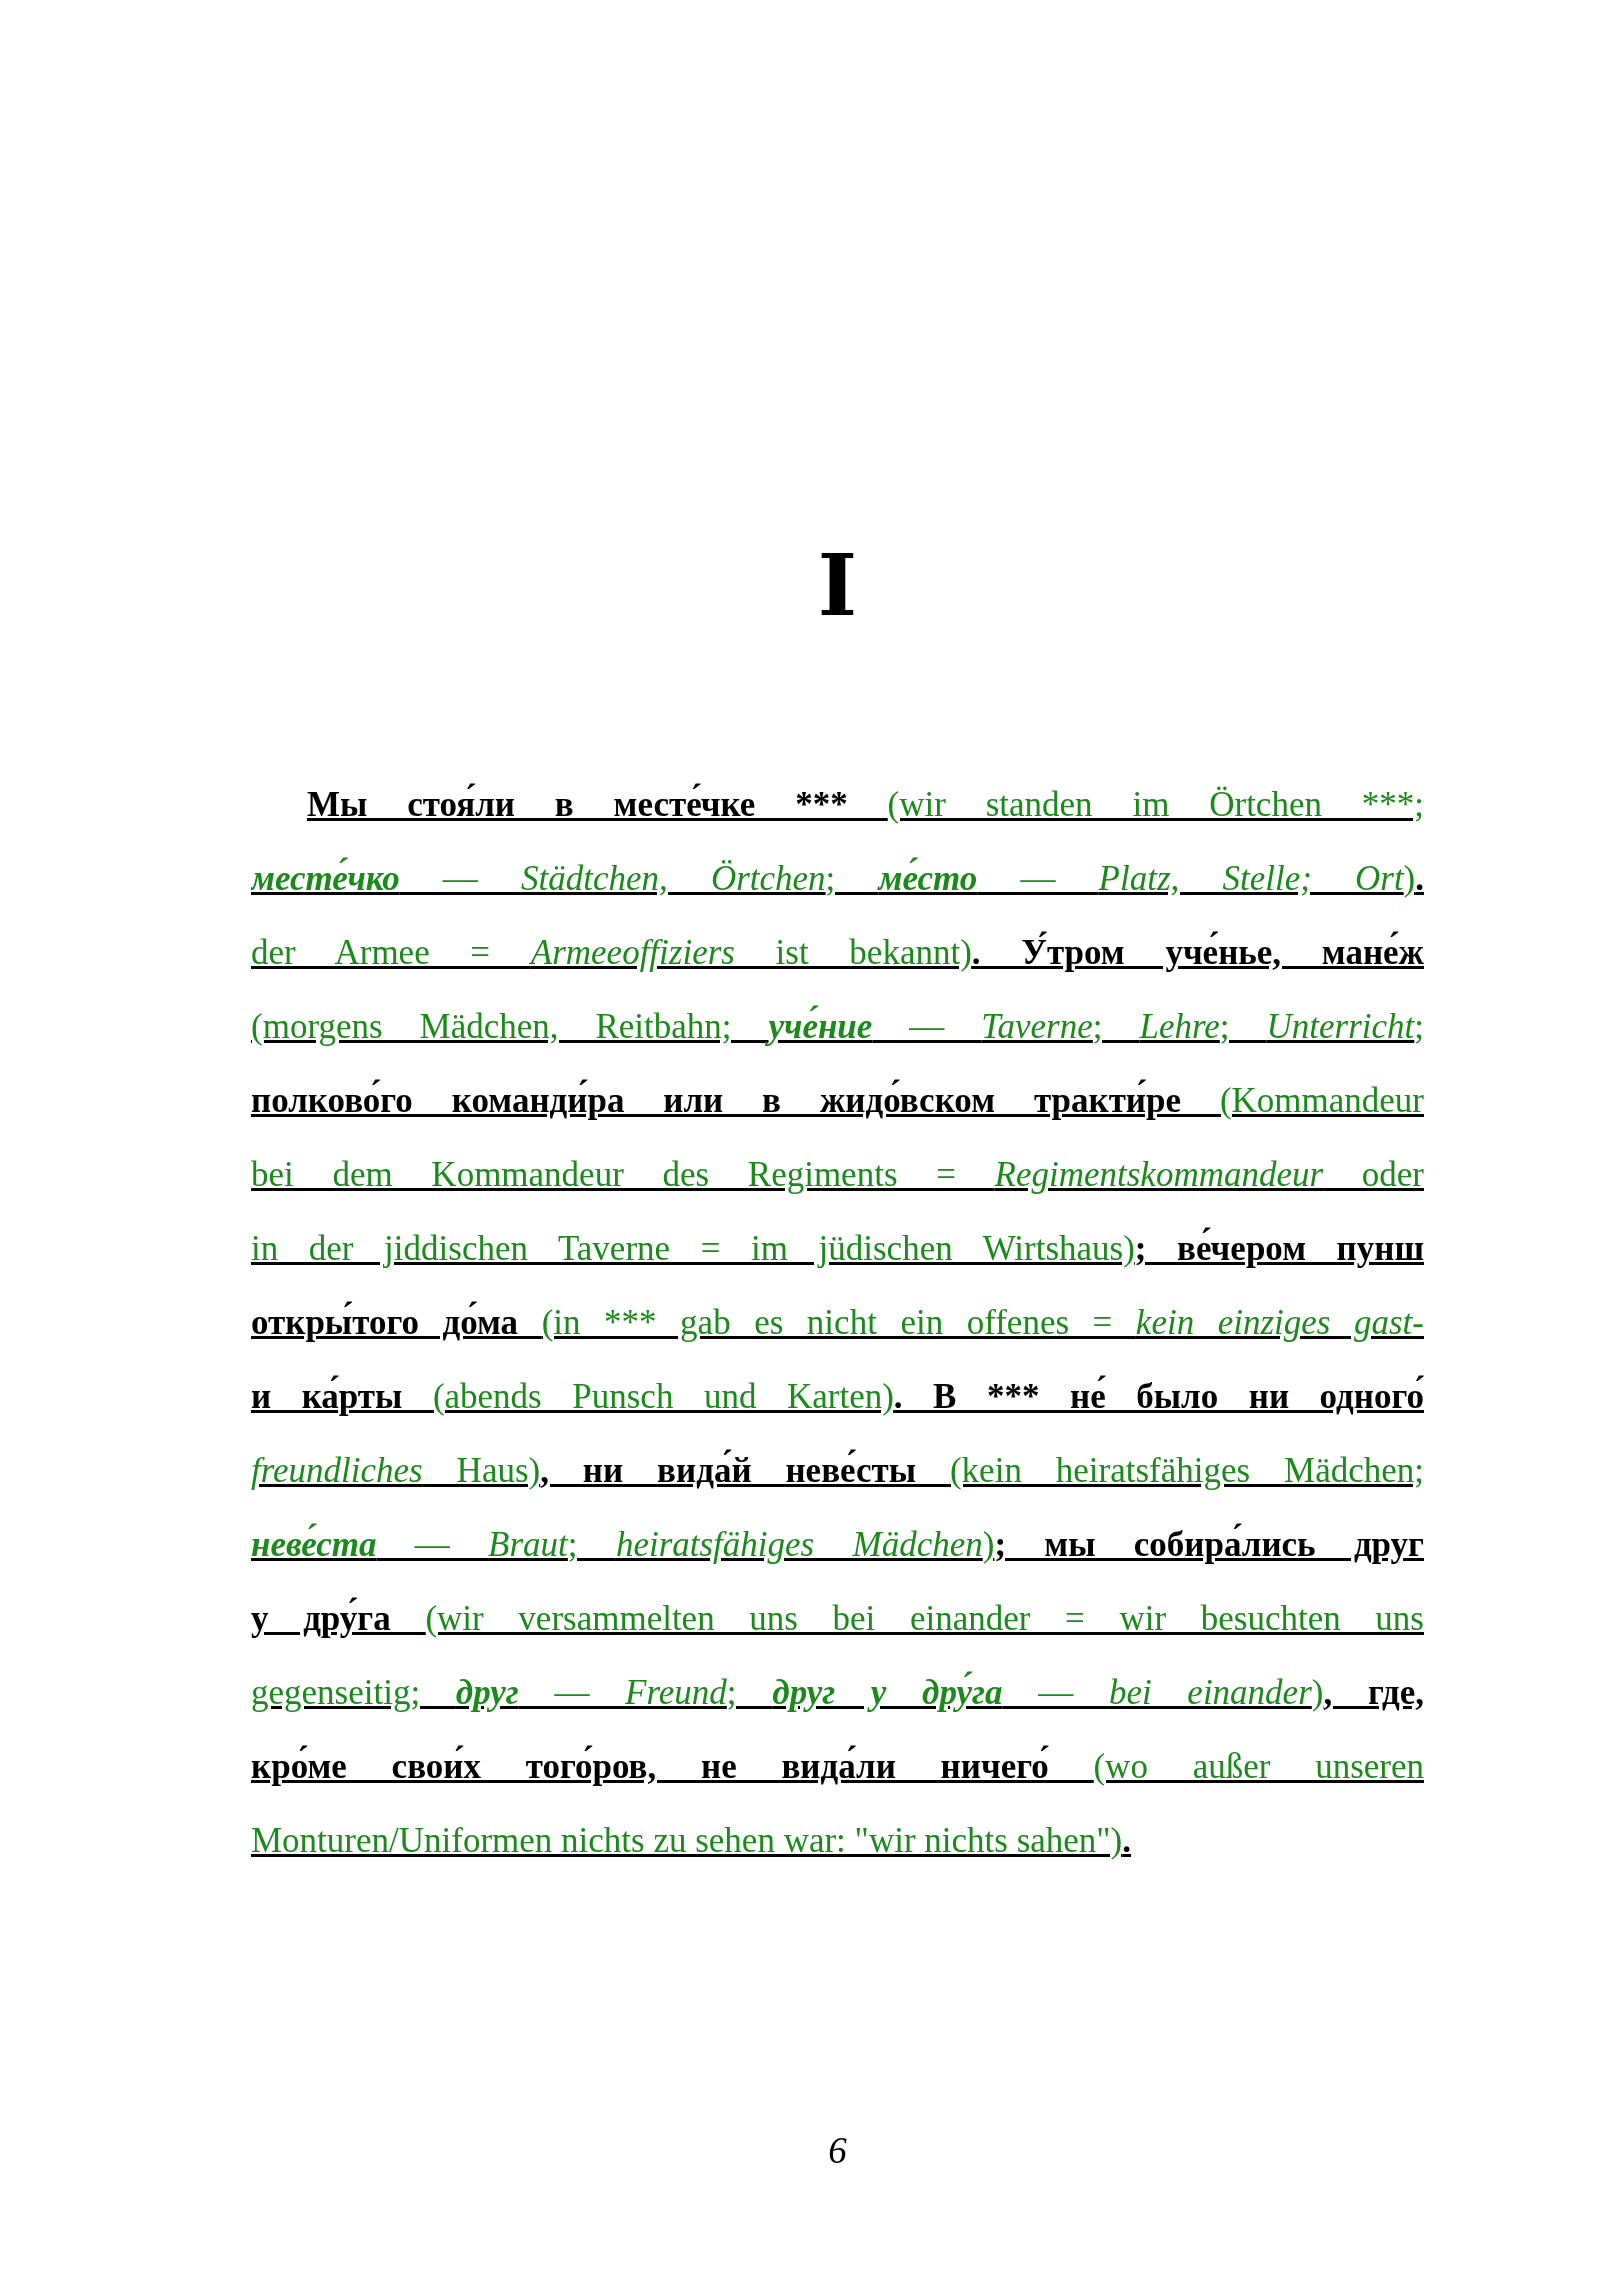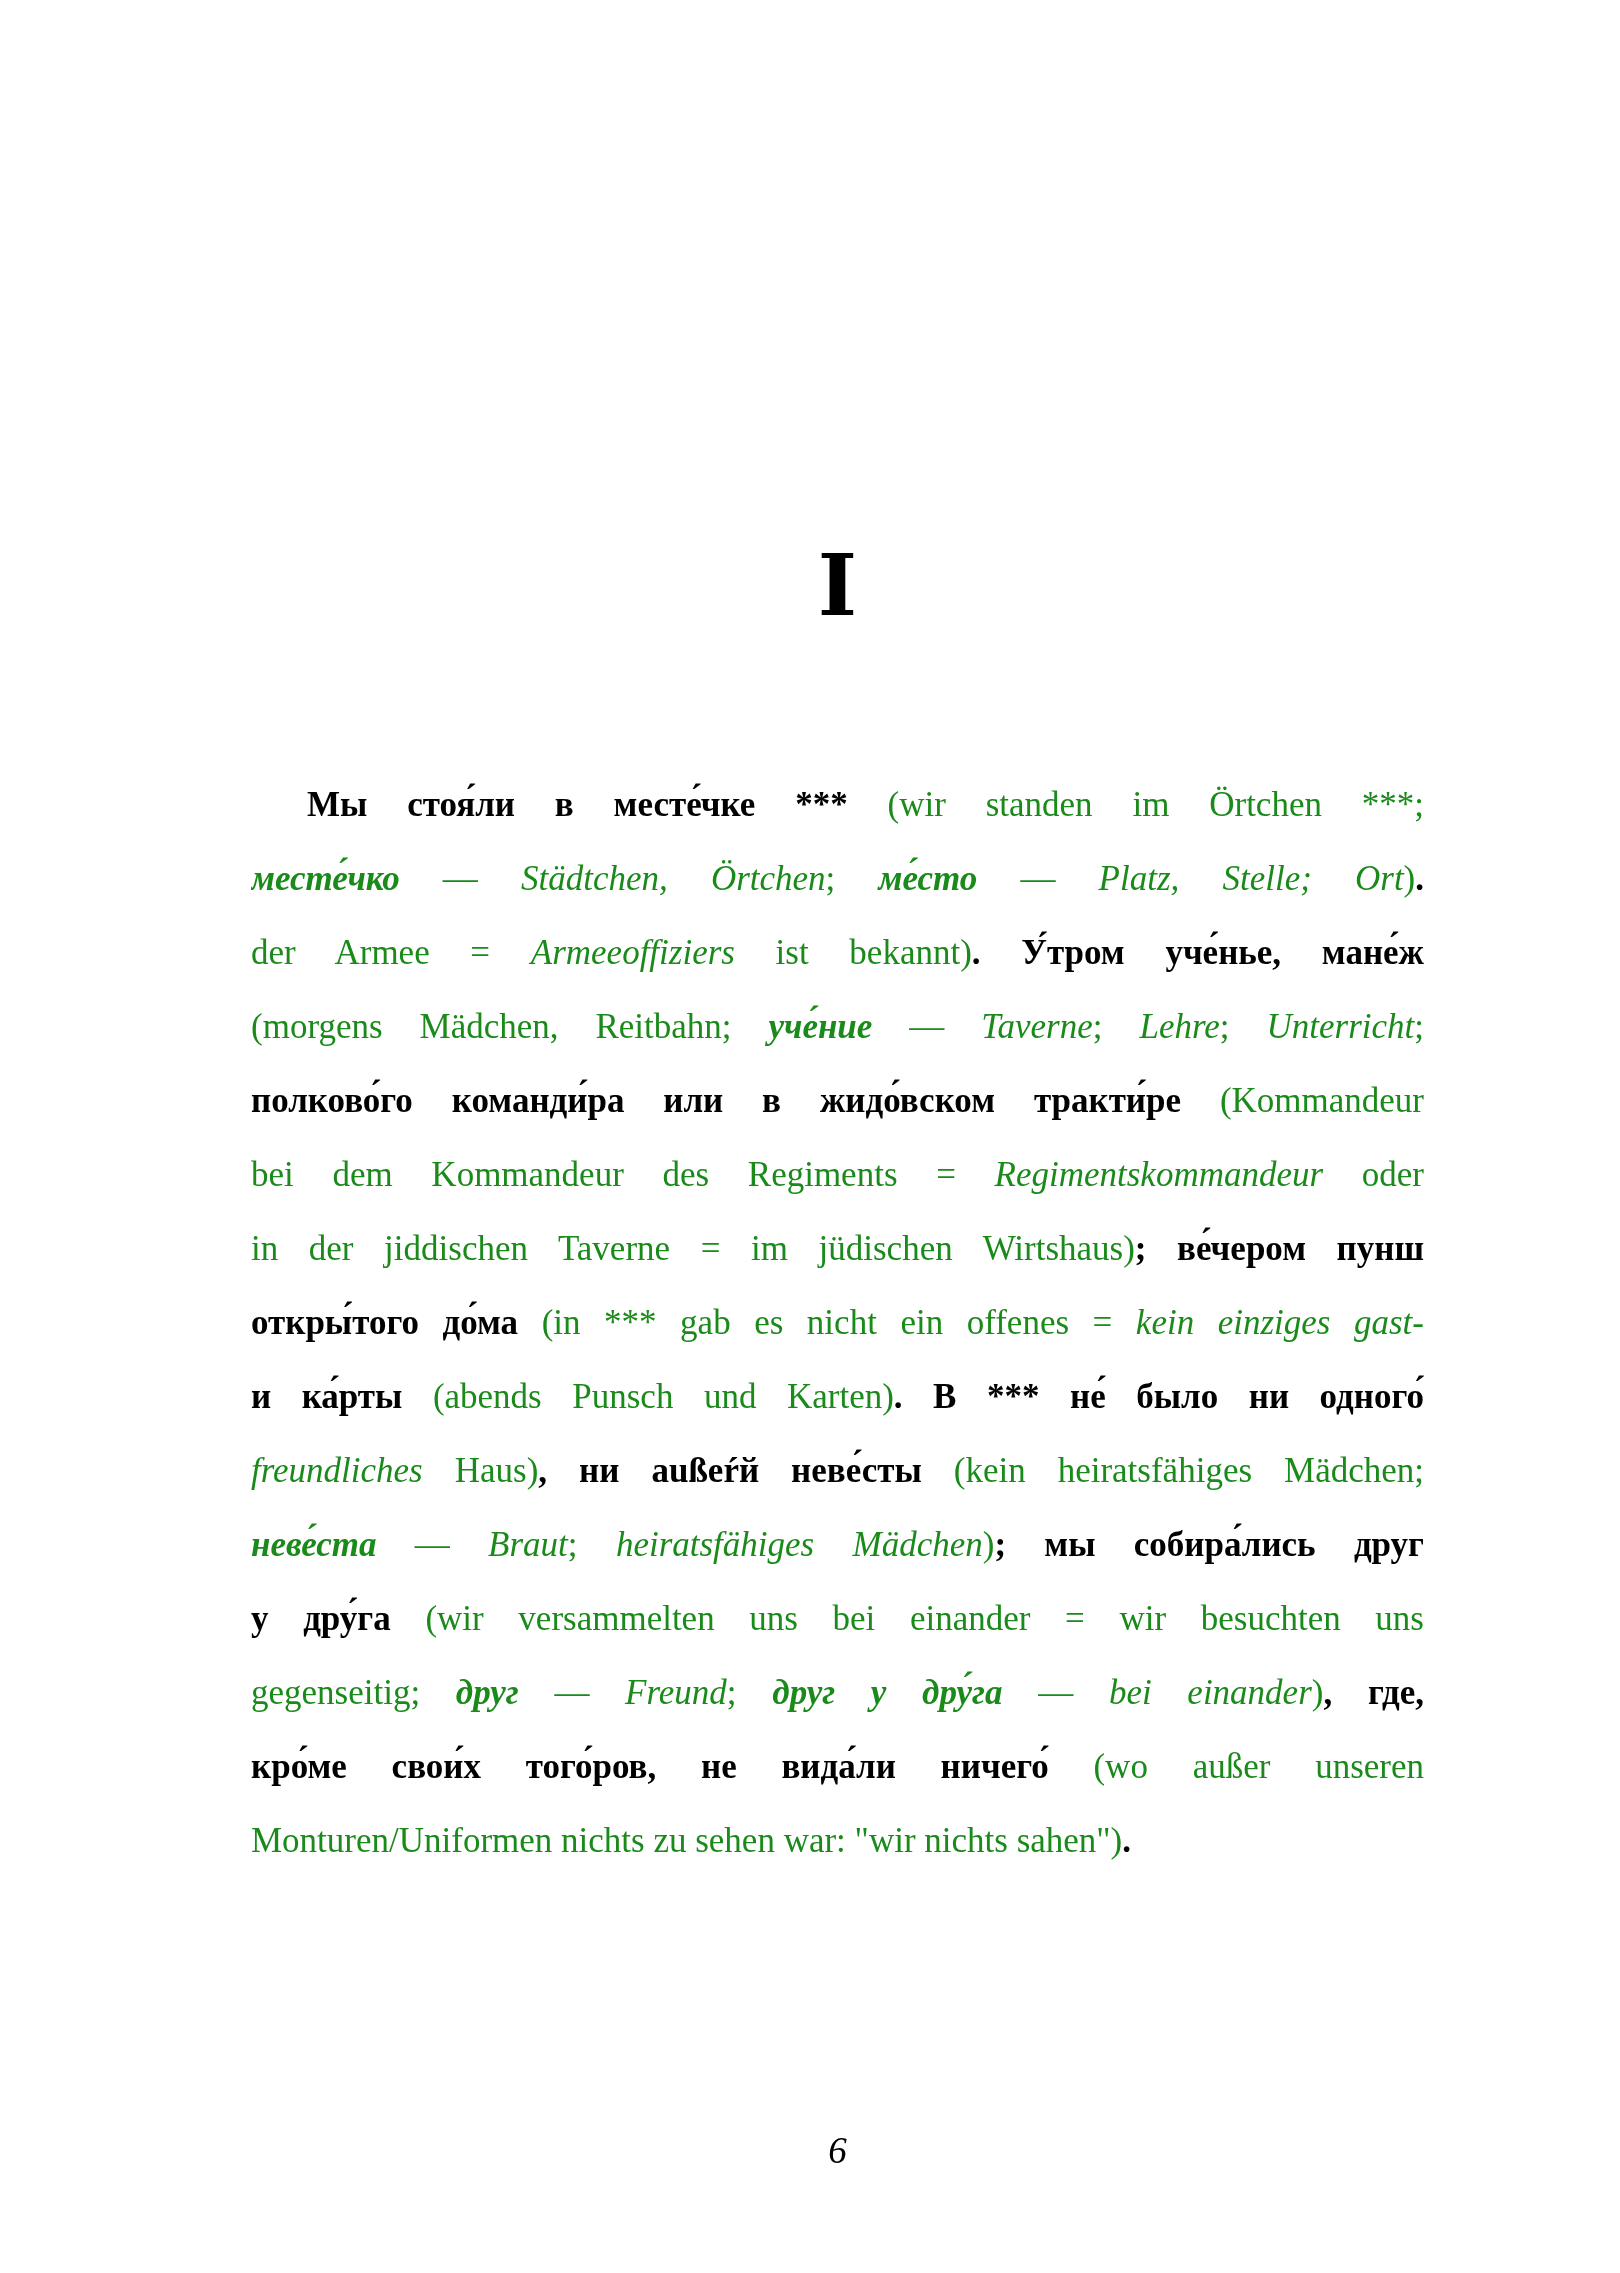--- a/index.html
+++ b/index.html
@@ -32,20 +32,21 @@
     font-size: 35px;
     line-height: 74px;
     color: var(--ink);
   }
   .line {
     text-align: justify;
     text-align-last: justify;
     text-justify: inter-word;
     height: 74px;
     overflow: hidden;
+    text-decoration: underline;
   }
   .line.first { text-indent: 56px; }
   .line.last { text-align-last: left; }
   .seg-k  { color: var(--ink);  font-weight: bold; }
   .seg-g  { color: var(--green); }
   .seg-gi { color: var(--green); font-style: italic; }
   .seg-gb { color: var(--green); font-style: italic; font-weight: bold; }
   .page-number {
     position: absolute;
     left: 251px;
@@ -67,21 +68,21 @@
   <div class="paragraph">
       <div class="line first"><span class="seg-k">Мы стоя́ли в месте́чке *** </span><span class="seg-g">(wir standen im Örtchen ***;</span></div>
       <div class="line"><span class="seg-gb">месте́чко</span><span class="seg-g"> — </span><span class="seg-gi">Städtchen, Örtchen</span><span class="seg-g">; </span><span class="seg-gb">ме́сто</span><span class="seg-g"> — </span><span class="seg-gi">Platz, Stelle; Ort</span><span class="seg-g">)</span><span class="seg-k">.</span></div>
       <div class="line"><span class="seg-g">der Armee = </span><span class="seg-gi">Armeeoffiziers</span><span class="seg-g"> ist bekannt)</span><span class="seg-k">. У́тром уче́нье, мане́ж</span></div>
       <div class="line"><span class="seg-g">(morgens Mädchen, Reitbahn; </span><span class="seg-gb">уче́ние</span><span class="seg-g"> — </span><span class="seg-gi">Taverne</span><span class="seg-g">; </span><span class="seg-gi">Lehre</span><span class="seg-g">; </span><span class="seg-gi">Unterricht</span><span class="seg-g">;</span></div>
       <div class="line"><span class="seg-k">полково́го команди́ра или в жидо́вском тракти́ре </span><span class="seg-g">(Kommandeur</span></div>
       <div class="line"><span class="seg-g">bei dem Kommandeur des Regiments = </span><span class="seg-gi">Regimentskommandeur</span><span class="seg-g"> oder</span></div>
       <div class="line"><span class="seg-g">in der jiddischen Taverne = im jüdischen Wirtshaus)</span><span class="seg-k">; ве́чером пунш</span></div>
       <div class="line"><span class="seg-k">откры́того до́ма </span><span class="seg-g">(in *** gab es nicht ein offenes = </span><span class="seg-gi">kein einziges gast-</span></div>
       <div class="line"><span class="seg-k">и ка́рты </span><span class="seg-g">(abends Punsch und Karten)</span><span class="seg-k">. В *** не́ было ни одного́</span></div>
-      <div class="line"><span class="seg-gi">freundliches</span><span class="seg-g"> Haus)</span><span class="seg-k">, ни außeŕй неве́сты </span><span class="seg-g">(kein heiratsfähiges Mädchen;</span></div>
+      <div class="line"><span class="seg-gi">freundliches</span><span class="seg-g"> Haus)</span><span class="seg-k">, ни вида́й неве́сты </span><span class="seg-g">(kein heiratsfähiges Mädchen;</span></div>
       <div class="line"><span class="seg-gb">неве́ста</span><span class="seg-g"> — </span><span class="seg-gi">Braut</span><span class="seg-g">; </span><span class="seg-gi">heiratsfähiges Mädchen</span><span class="seg-g">)</span><span class="seg-k">; мы собира́лись друг</span></div>
       <div class="line"><span class="seg-k">у дру́га </span><span class="seg-g">(wir versammelten uns bei einander = wir besuchten uns</span></div>
       <div class="line"><span class="seg-g">gegenseitig; </span><span class="seg-gb">друг</span><span class="seg-g"> — </span><span class="seg-gi">Freund</span><span class="seg-g">; </span><span class="seg-gb">друг у дру́га</span><span class="seg-g"> — </span><span class="seg-gi">bei einander</span><span class="seg-g">)</span><span class="seg-k">, где,</span></div>
       <div class="line"><span class="seg-k">кро́ме свои́х того́ров, не вида́ли ничего́ </span><span class="seg-g">(wo außer unseren</span></div>
       <div class="line last"><span class="seg-g">Monturen/Uniformen nichts zu sehen war: "wir nichts sahen")</span><span class="seg-k">.</span></div>
     </div>
 
   <div class="page-number">6</div>
 </div>
 

